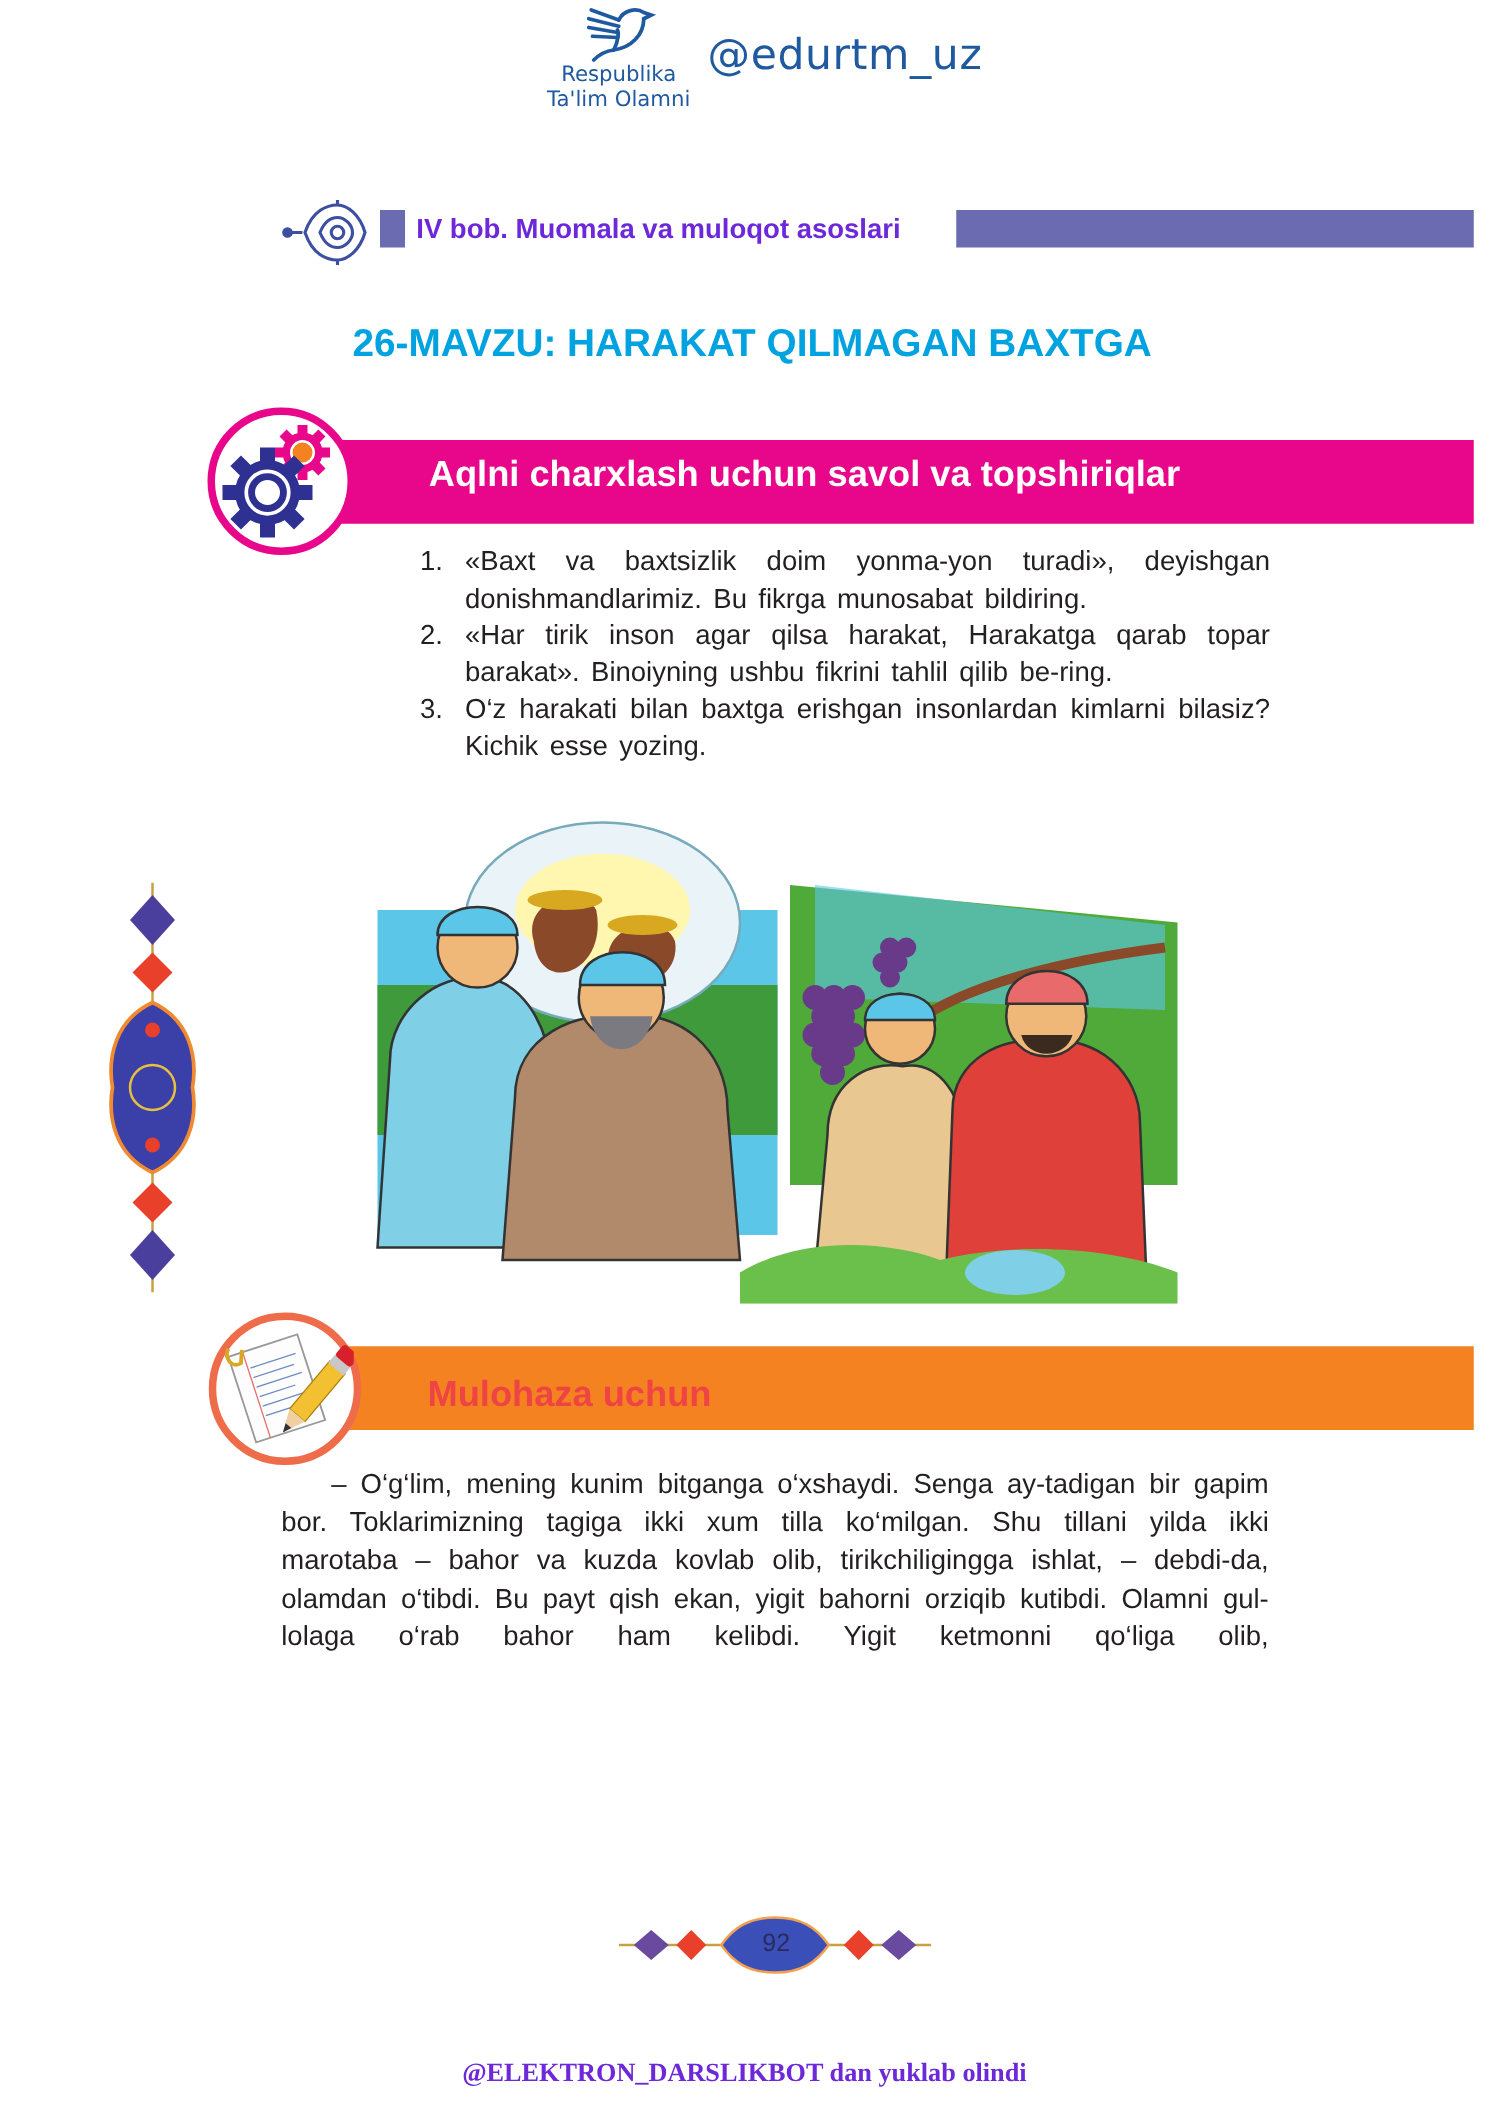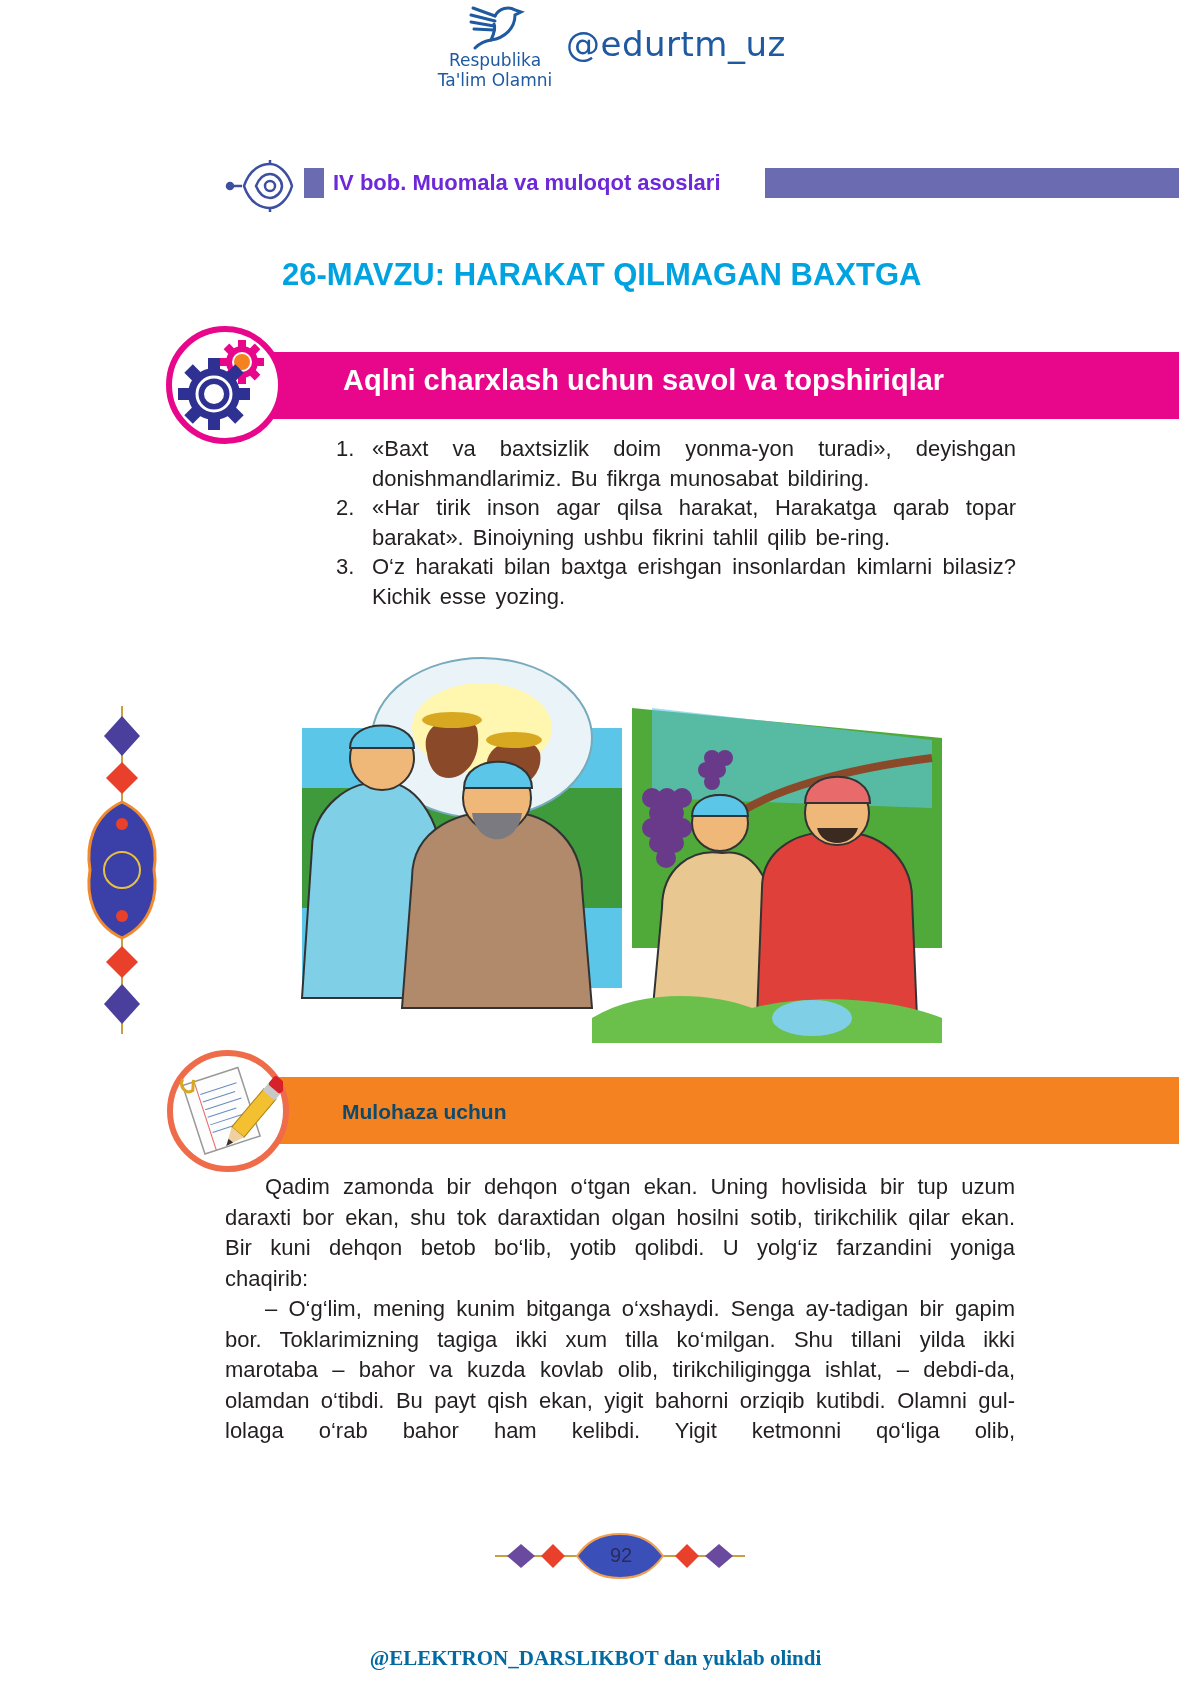--- a/index.html
+++ b/index.html
@@ -37,32 +37,32 @@
   .q .txt { flex:1; text-align:justify; text-align-last:left; word-spacing:3px; }
 
   
   .illus { left:292px; top:648px; width:660px; height:395px; }
 
   
   .side-orn { left:82px; top:706px; width:80px; height:328px; }
 
   
   .orange-bar { left:262px; top:1077px; width:917px; height:67px; background:#f58220; }
-  .orange-title { left:342px; top:1100px; font-size:21px; font-weight:bold; color:#0c4a6e; white-space:nowrap; }
+  .orange-title { left:342px; top:1100px; font-size:29px; font-weight:bold; color:#ef4444; white-space:nowrap; }
   .note-circle { left:167px; top:1050px; width:122px; height:122px; border-radius:50%; background:#fff; border:6px solid #ef6c4a; box-sizing:border-box; }
 
   
   .body-text { left:225px; top:1172px; width:790px; font-size:22px; line-height:30.5px; color:#231f20; }
   .body-text p { margin:0; text-align:justify; text-align-last:justify; word-spacing:4px; }
   .body-text p.indent { text-indent:40px; }
 
   
   .page-orn { left:495px; top:1528px; width:250px; height:56px; }
   .page-num { left:608px; top:1544px; width:26px; font-size:20px; color:#2a2a60; text-align:center; }
-  .footer { left:0; top:1646px; width:1191px; text-align:center; font-family:"Liberation Serif", serif; font-weight:bold; font-size:21px; color:#0369a1; }
+  .footer { left:0; top:1646px; width:1191px; text-align:center; font-family:"Liberation Serif", serif; font-weight:bold; font-size:21px; color:#6d28d9; }
 </style>
 </head>
 <body>
 
 <div class="abs logo">
   <svg width="60" height="48" viewBox="0 0 60 48">
     <g fill="none" stroke="#1f5aa0" stroke-width="3" stroke-linecap="round">
       <path d="M8 6 L30 14"></path>
       <path d="M6 13 L30 19"></path>
       <path d="M6 20 L29 24"></path>
@@ -236,21 +236,20 @@
       <rect x="62" y="28" width="16" height="50" fill="#f2c030" stroke="#b08010" stroke-width="1"></rect>
       <rect x="62" y="20" width="16" height="10" fill="#c8c8c8"></rect>
       <rect x="62" y="10" width="16" height="12" rx="3" fill="#d8202a"></rect>
       <path d="M62 78 L70 96 L78 78 Z" fill="#f0d0a0"></path>
       <path d="M67 89 L70 96 L73 89 Z" fill="#333"></path>
     </g>
   </svg>
 </div>
 
 <div class="abs body-text">
-  <p class="indent" style="text-align-last:left;">Qadim zamonda bir dehqon o‘tgan ekan. Uning hovlisida bir tup uzum daraxti bor ekan, shu tok daraxtidan olgan hosilni sotib, tirikchilik qilar ekan. Bir kuni dehqon betob bo‘lib, yotib qolibdi. U yolg‘iz farzandini yoniga chaqirib:</p>
   <p class="indent">– O‘g‘lim, mening kunim bitganga o‘xshaydi. Senga ay-tadigan bir gapim bor. Toklarimizning tagiga ikki xum tilla ko‘milgan. Shu tillani yilda ikki marotaba – bahor va kuzda kovlab olib, tirikchiligingga ishlat, – debdi-da, olamdan o‘tibdi. Bu payt qish ekan, yigit bahorni orziqib kutibdi. Olamni gul-lolaga o‘rab bahor ham kelibdi. Yigit ketmonni qo‘liga olib,</p>
 </div>
 
 <svg class="abs page-orn" viewBox="0 0 250 56">
   <line x1="0" y1="28" x2="250" y2="28" stroke="#c9a040" stroke-width="2"></line>
   <path d="M12 28 L26 16 L40 28 L26 40 Z" fill="#6a4a9e"></path>
   <path d="M46 28 L58 16 L70 28 L58 40 Z" fill="#e8402a"></path>
   <path d="M82 28 C92 14 104 6 125 6 C146 6 158 14 168 28 C158 42 146 50 125 50 C104 50 92 42 82 28 Z" fill="#3b4fb8" stroke="#f0a050" stroke-width="2"></path>
   <path d="M180 28 L192 16 L204 28 L192 40 Z" fill="#e8402a"></path>
   <path d="M210 28 L224 16 L238 28 L224 40 Z" fill="#6a4a9e"></path>

